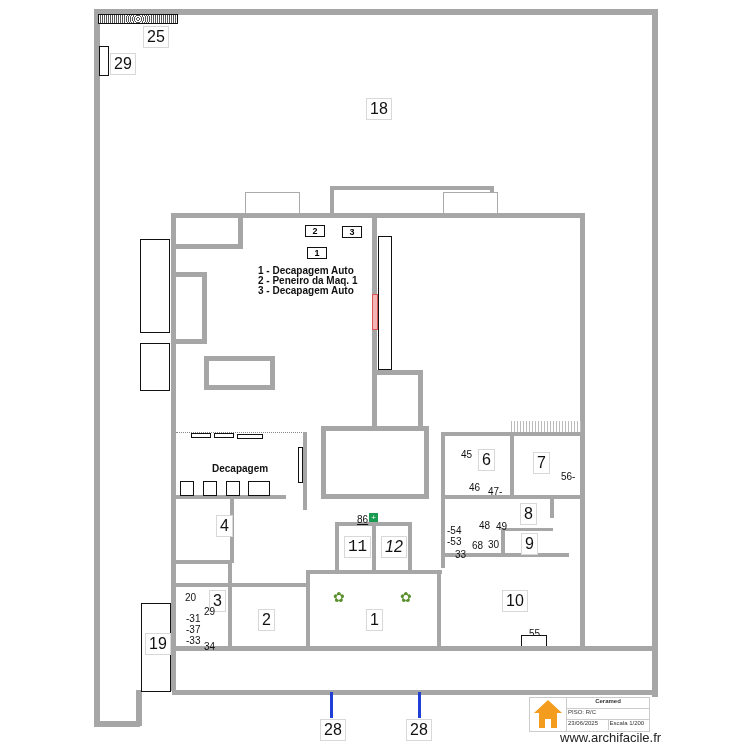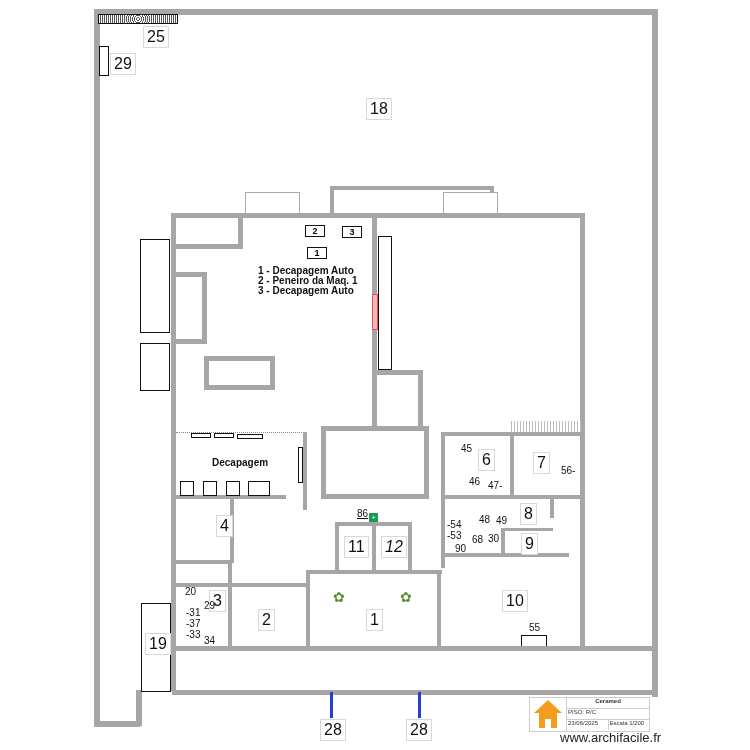--- a/index.html
+++ b/index.html
@@ -1,20 +1,20 @@
 <!DOCTYPE html>
 <html><head>
 <meta charset="utf-8">
 <style>
   html,body{margin:0;padding:0;background:#fff;}
   body{width:750px;height:750px;position:relative;overflow:hidden;font-family:"Liberation Sans",sans-serif;}
   .w{position:absolute;background:#a6a6a6;}
   .box{position:absolute;border:1px solid #111;background:#fff;box-sizing:border-box;}
   .lbl{position:absolute;background:#fff;border:1px solid #d8d8d8;font-size:16px;color:#111;text-align:center;line-height:20px;padding:0 3px;}
-  .sm{position:absolute;font-size:10px;color:#111;white-space:nowrap;}
+  .sm{position:absolute;font-size:10px;color:#111;white-space:nowrap;margin-top:6px;}
   .legend{position:absolute;left:258px;top:266px;font-size:10px;font-weight:bold;line-height:10px;color:#111;text-align:left;}
   .win{position:absolute;border:1px solid #aaa;background:#fff;box-sizing:border-box;}
   .blue{position:absolute;width:3px;background:#1f3fd6;}
 </style>
 </head>
 <body>
 
 <div class="w" style="left:94px;top:9px;width:564px;height:6px;"></div>
 <div class="w" style="left:94px;top:9px;width:6px;height:718px;"></div>
 <div class="w" style="left:652px;top:9px;width:6px;height:688px;"></div>
@@ -116,21 +116,21 @@
 <div class="box" style="left:99px;top:46px;width:10px;height:30px;"></div>
 
 <div class="lbl" style="left:143px;top:26px;">25</div>
 <div class="lbl" style="left:110px;top:53px;">29</div>
 <div class="lbl" style="left:366px;top:98px;">18</div>
 <div class="lbl" style="left:216px;top:515px;">4</div>
 <div class="lbl" style="left:478px;top:449px;">6</div>
 <div class="lbl" style="left:533px;top:452px;">7</div>
 <div class="lbl" style="left:520px;top:503px;">8</div>
 <div class="lbl" style="left:521px;top:533px;">9</div>
-<div class="lbl" style="left:344px;top:536px;">11</div>
+<div class="lbl" style="left:344px;top:536px;font-family:Liberation Mono, monospace;">11</div>
 <div class="lbl" style="left:381px;top:536px;font-style:italic;">12</div>
 <div class="lbl" style="left:209px;top:590px;">3</div>
 <div class="lbl" style="left:258px;top:609px;">2</div>
 <div class="lbl" style="left:366px;top:609px;">1</div>
 <div class="lbl" style="left:502px;top:590px;">10</div>
 <div class="lbl" style="left:145px;top:633px;">19</div>
 <div class="lbl" style="left:320px;top:719px;">28</div>
 <div class="lbl" style="left:406px;top:719px;">28</div>
 
 <div class="sm" style="left:204px;top:600px;">29</div>
@@ -139,21 +139,21 @@
 <div class="sm" style="left:186px;top:618px;">-37</div>
 <div class="sm" style="left:186px;top:629px;">-33</div>
 <div class="sm" style="left:204px;top:635px;">34</div>
 <div class="sm" style="left:461px;top:443px;">45</div>
 <div class="sm" style="left:469px;top:476px;">46</div>
 <div class="sm" style="left:488px;top:480px;">47-</div>
 <div class="sm" style="left:479px;top:514px;">48</div>
 <div class="sm" style="left:496px;top:515px;">49</div>
 <div class="sm" style="left:488px;top:533px;">30</div>
 <div class="sm" style="left:472px;top:534px;">68</div>
-<div class="sm" style="left:455px;top:543px;">90</div>
+<div class="sm" style="left:455px;top:543px;">33</div>
 <div class="sm" style="left:447px;top:530px;">-53</div>
 <div class="sm" style="left:447px;top:519px;">-54</div>
 <div class="sm" style="left:529px;top:622px;">55</div>
 <div class="sm" style="left:561px;top:465px;">56-</div>
 <div class="sm" style="left:357px;top:508px;text-decoration:underline;">86</div>
 <div class="box" style="left:521px;top:635px;width:26px;height:11px;border-width:1px 1px 0 1px;"></div>
 
 <div style="position:absolute;left:529px;top:697px;width:36px;height:33px;background:#fff;border:1px solid #ccc;">
   <div style="position:absolute;left:4px;top:2px;width:0;height:0;border-left:14px solid transparent;border-right:14px solid transparent;border-bottom:13px solid #f39c1e;"></div>
   <div style="position:absolute;left:9px;top:15px;width:18px;height:15px;background:#f39c1e;"></div>

